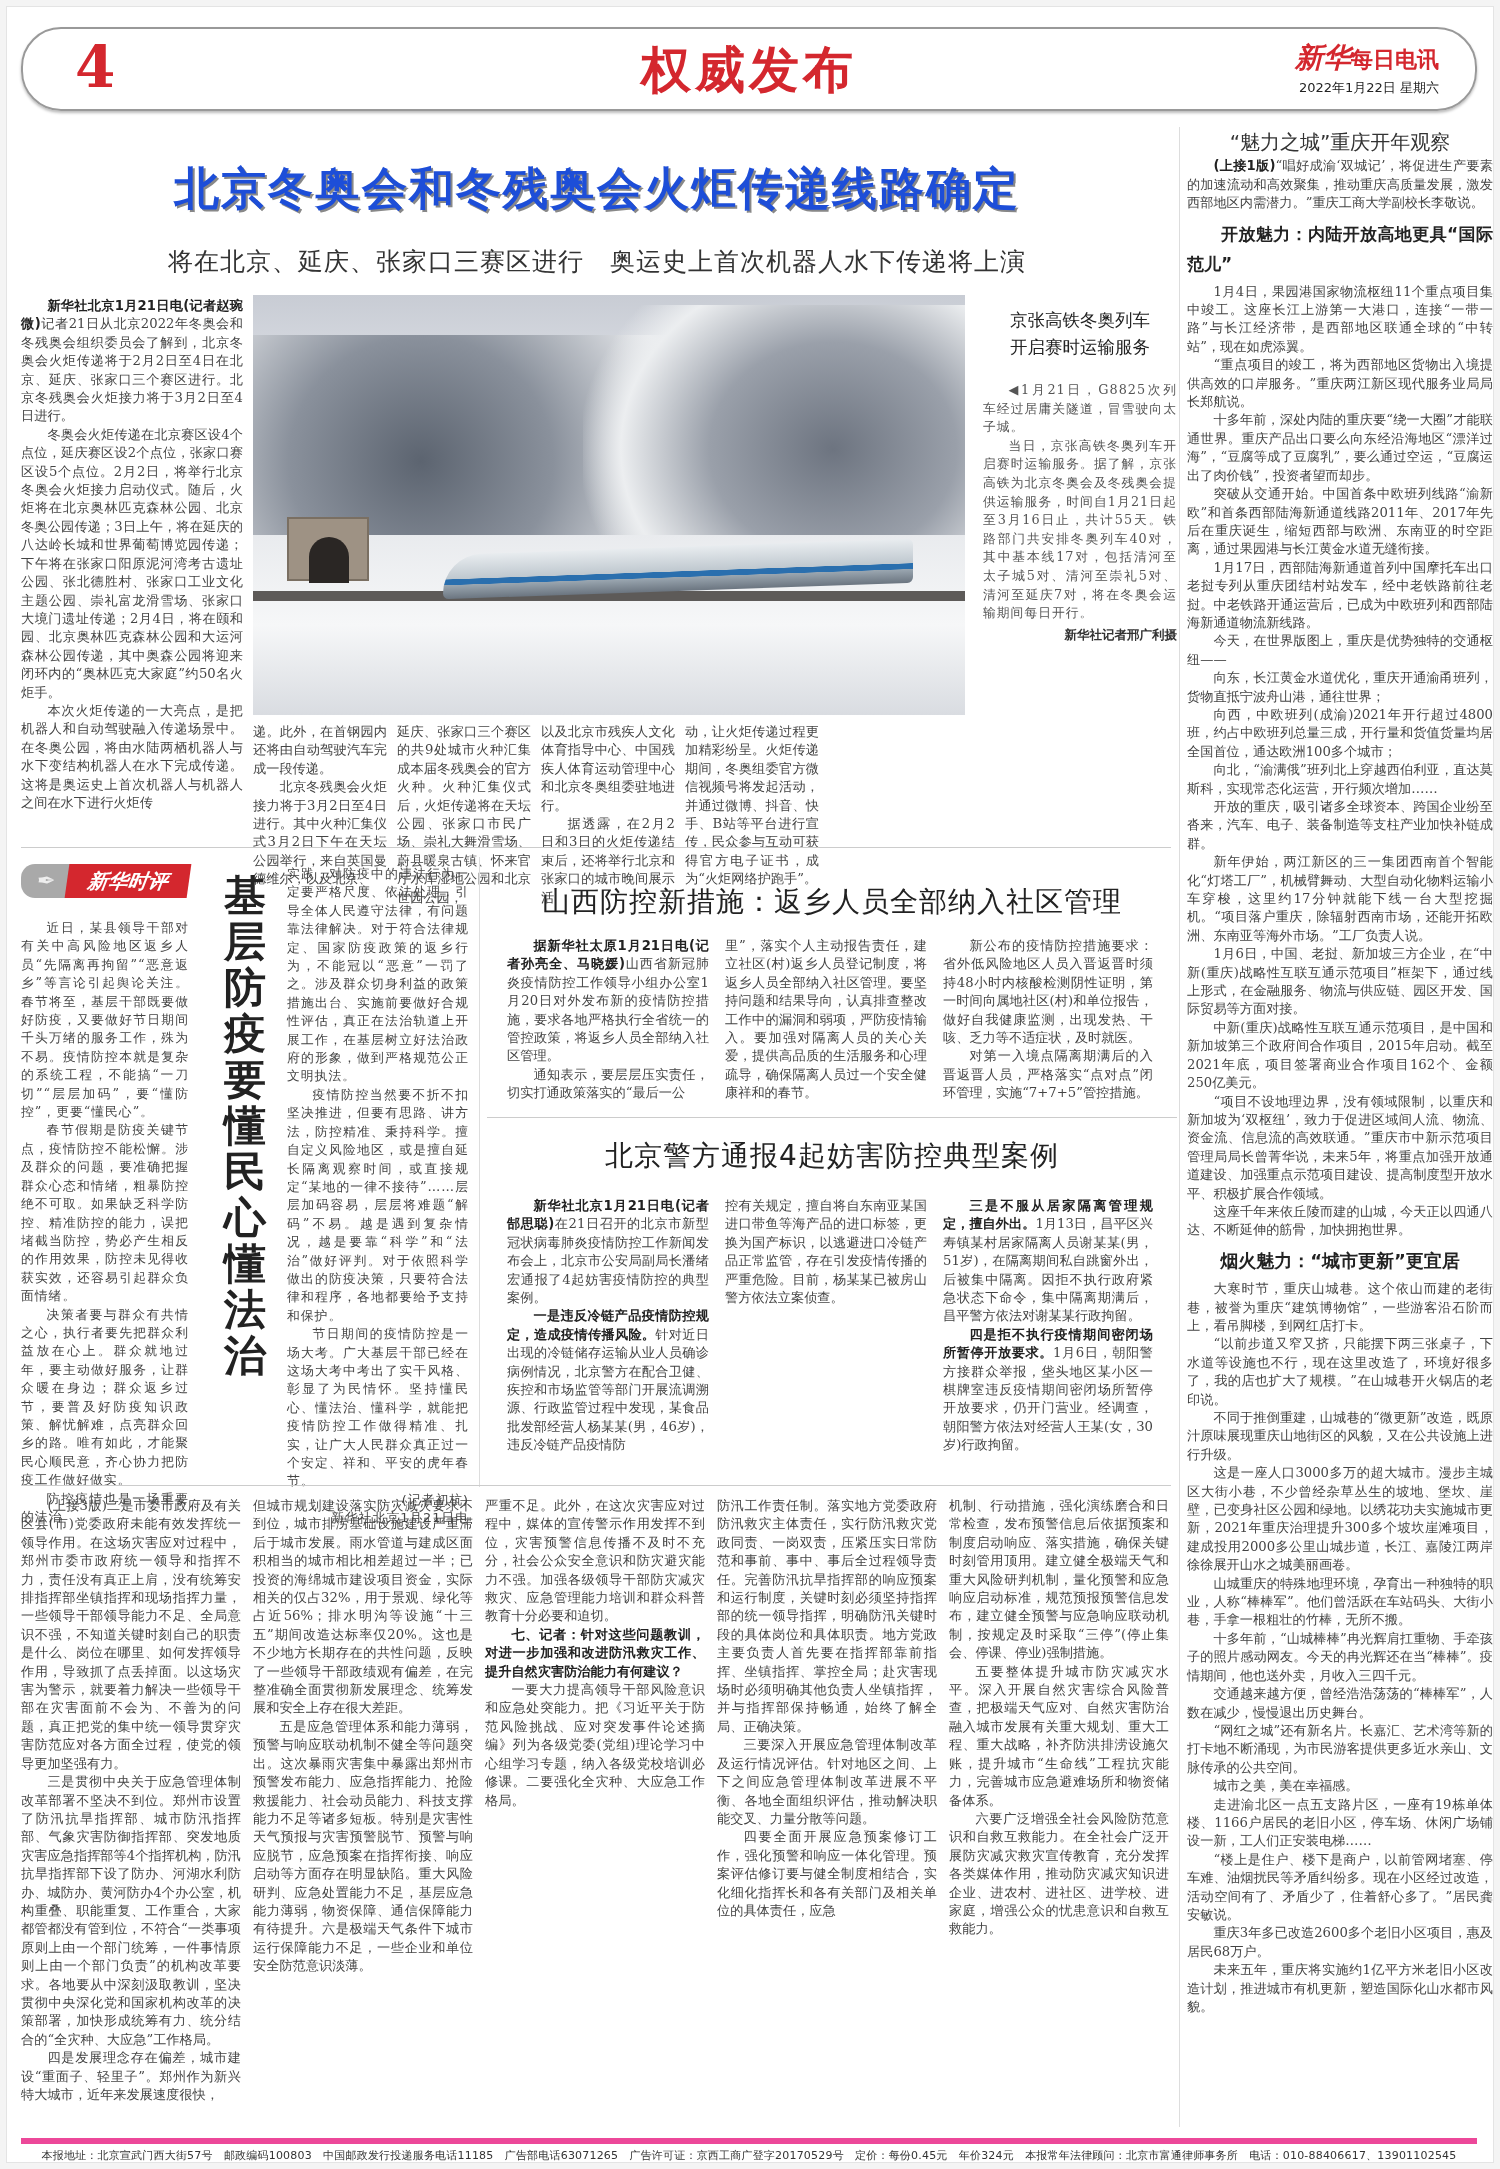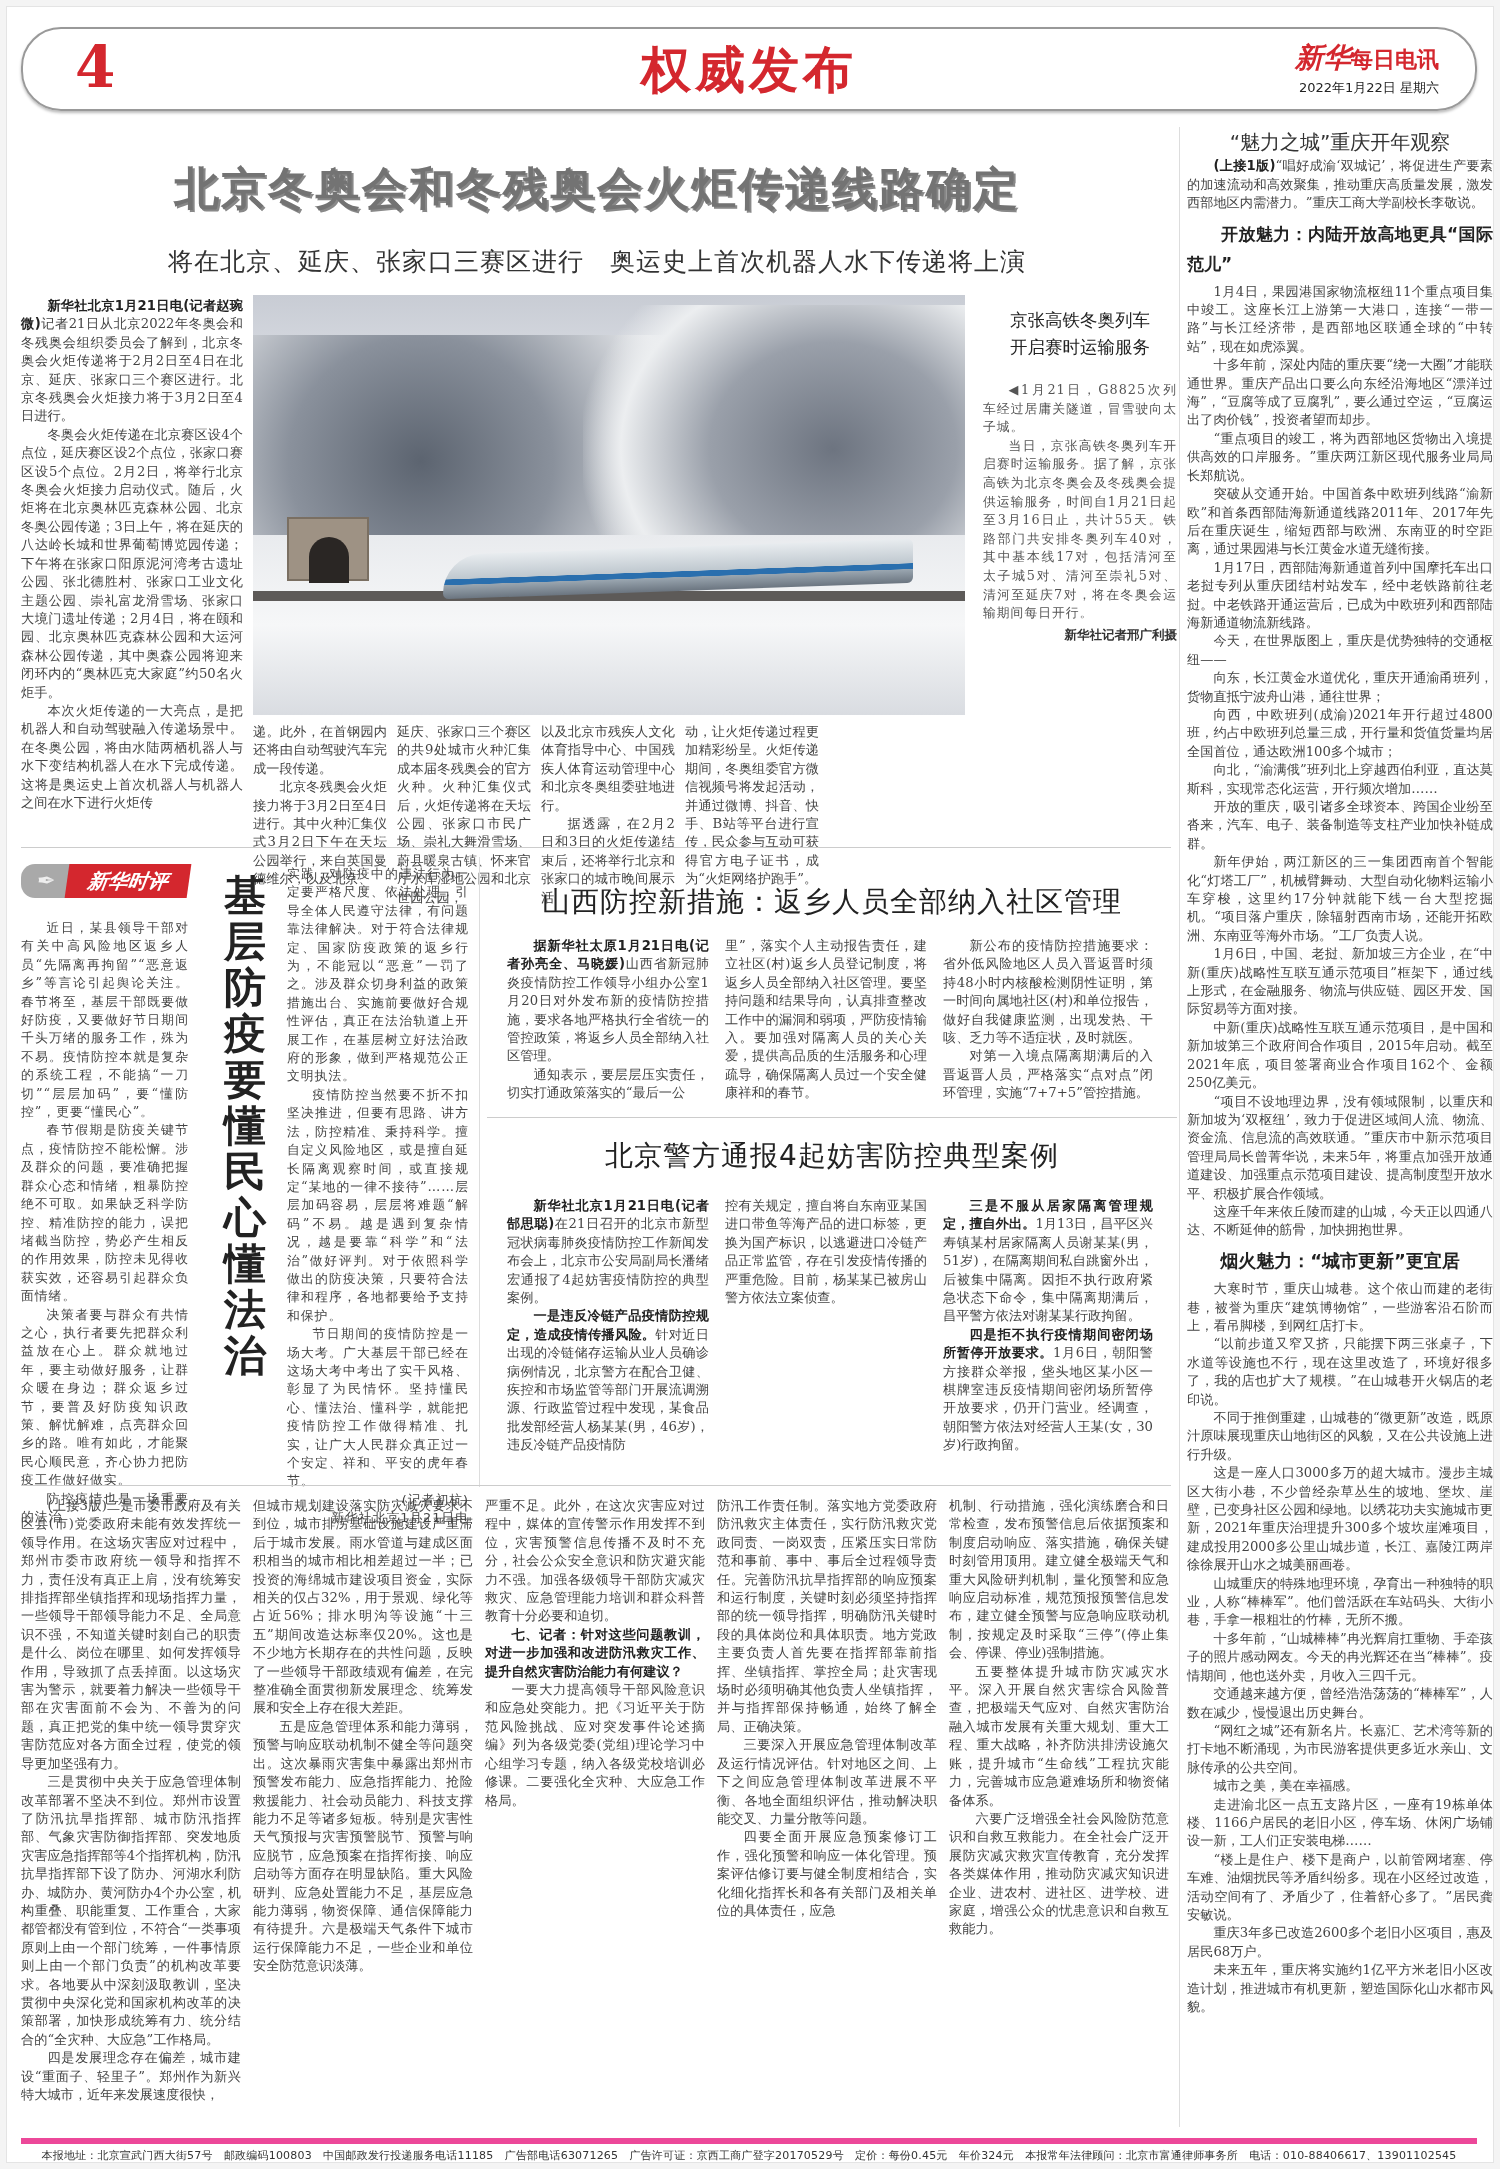--- a/index.html
+++ b/index.html
@@ -6,21 +6,21 @@
   body { width: 1500px; height: 2169px; background: #f4f4f4; font-family: "DejaVu Serif", "Liberation Serif", serif; color: #333; overflow: hidden; position: relative; }
   .page { position: absolute; left: 6px; top: 6px; width: 1488px; height: 2157px; background: #fff; border: 1px solid #e4e4e4; }
   .masthead { position: absolute; left: 14px; top: 20px; width: 1456px; height: 84px; border: 2px solid #999; border-radius: 40px; box-shadow: 0 2px 3px #bbb; }
   .page-num { position: absolute; left: 52px; top: 4px; font-family: "DejaVu Serif", serif; font-weight: bold; font-size: 58px; color: #d4272e; }
   .section-title { position: absolute; left: 0; right: 0; top: 8px; text-align: center; font-family: "DejaVu Serif", serif; font-weight: bold; font-size: 50px; color: #d4272e; letter-spacing: 4px; }
   .brand { position: absolute; right: 36px; top: 10px; text-align: right; }
   .brand-name { font-size: 28px; font-weight: bold; color: #d4272e; font-style: italic; font-family: "DejaVu Serif", serif; }
   .brand-name .small { font-style: normal; font-size: 22px; font-family: "DejaVu Sans", sans-serif; }
   .brand-date { font-family: "DejaVu Sans", sans-serif; font-size: 13px; color: #222; margin-top: 2px; }
 
-  .headline-main { position: absolute; left: 20px; top: 152px; width: 1140px; text-align: center; font-family: Liberation Serif, serif; font-weight: bold; font-size: 45px; color: #737373; letter-spacing: 2px; text-shadow: 2px 2px 0 #888; }
+  .headline-main { position: absolute; left: 20px; top: 152px; width: 1140px; text-align: center; font-family: Liberation Serif, serif; font-weight: bold; font-size: 45px; color: #1d4ed8; letter-spacing: 2px; text-shadow: 2px 2px 0 #888; }
   .subhead-main { position: absolute; left: 20px; top: 238px; width: 1140px; text-align: center; font-family: "DejaVu Sans", sans-serif; font-size: 25px; color: #333; letter-spacing: 1px; }
 
   .col { position: absolute; font-size: 13.2px; line-height: 18.4px; color: #444; text-align: justify; }
   .col p { text-indent: 2em; }
   .col p.noind { text-indent: 0; }
   .lead { font-family: "DejaVu Sans", sans-serif; font-weight: bold; color: #222; }
   .bold { font-family: "DejaVu Sans", sans-serif; font-weight: bold; color: #222; }
 
   .photo { position: absolute; left: 246px; top: 288px; width: 712px; height: 420px; overflow: hidden; background: linear-gradient(180deg,#c8ccd4 0%,#dfe2e8 25%,#7b8290 45%,#f0f1f3 60%,#e0e2e6 80%,#c7cbd2 100%); }
   .photo .mtn1 { position:absolute; left:-40px; top:40px; width:520px; height:420px; background: radial-gradient(ellipse at 40% 30%, #5c6470 0%, #8a919c 30%, #e7e9ec 60%, transparent 70%); }
@@ -192,22 +192,22 @@
     <p>六要广泛增强全社会风险防范意识和自救互救能力。在全社会广泛开展防灾减灾救灾宣传教育，充分发挥各类媒体作用，推动防灾减灾知识进企业、进农村、进社区、进学校、进家庭，增强公众的忧患意识和自救互救能力。</p>
   </div>
 
   <div class="divider-v" style="left:1172px; top:120px; height:2000px;"></div>
 
   <div class="right-rail col">
     <div class="rr-title">“魅力之城”重庆开年观察</div>
     <p><span class="bold">(上接1版)</span><span>“唱好成渝‘双城记’，将促进生产要素的加速流动和高效聚集，推动重庆高质量发展，激发西部地区内需潜力。”重庆工商大学副校长李敬说。</span></p>
     <div class="rr-sub" style="text-indent:2em;">开放魅力：内陆开放高地更具“国际范儿”</div>
     <p>1月4日，果园港国家物流枢纽11个重点项目集中竣工。这座长江上游第一大港口，连接“一带一路”与长江经济带，是西部地区联通全球的“中转站”，现在如虎添翼。</p>
+    <p>“重点项目的竣工，将为西部地区货物出入境提供高效的口岸服务。”重庆两江新区现代服务业局局长郑航说。</p>
     <p>十多年前，深处内陆的重庆要“绕一大圈”才能联通世界。重庆产品出口要么向东经沿海地区“漂洋过海”，“豆腐等成了豆腐乳”，要么通过空运，“豆腐运出了肉价钱”，投资者望而却步。</p>
-    <p>“重点项目的竣工，将为西部地区货物出入境提供高效的口岸服务。”重庆两江新区现代服务业局局长郑航说。</p>
     <p>突破从交通开始。中国首条中欧班列线路“渝新欧”和首条西部陆海新通道线路2011年、2017年先后在重庆诞生，缩短西部与欧洲、东南亚的时空距离，通过果园港与长江黄金水道无缝衔接。</p>
     <p>1月17日，西部陆海新通道首列中国摩托车出口老挝专列从重庆团结村站发车，经中老铁路前往老挝。中老铁路开通运营后，已成为中欧班列和西部陆海新通道物流新线路。</p>
     <p>今天，在世界版图上，重庆是优势独特的交通枢纽——</p>
     <p>向东，长江黄金水道优化，重庆开通渝甬班列，货物直抵宁波舟山港，通往世界；</p>
     <p>向西，中欧班列(成渝)2021年开行超过4800班，约占中欧班列总量三成，开行量和货值货量均居全国首位，通达欧洲100多个城市；</p>
     <p>向北，“渝满俄”班列北上穿越西伯利亚，直达莫斯科，实现常态化运营，开行频次增加……</p>
     <p>开放的重庆，吸引诸多全球资本、跨国企业纷至沓来，汽车、电子、装备制造等支柱产业加快补链成群。</p>
     <p>新年伊始，两江新区的三一集团西南首个智能化“灯塔工厂”，机械臂舞动、大型自动化物料运输小车穿梭，这里约17分钟就能下线一台大型挖掘机。“项目落户重庆，除辐射西南市场，还能开拓欧洲、东南亚等海外市场。”工厂负责人说。</p>
     <p>1月6日，中国、老挝、新加坡三方企业，在“中新(重庆)战略性互联互通示范项目”框架下，通过线上形式，在金融服务、物流与供应链、园区开发、国际贸易等方面对接。</p>
     <p>中新(重庆)战略性互联互通示范项目，是中国和新加坡第三个政府间合作项目，2015年启动。截至2021年底，项目签署商业合作项目162个、金额250亿美元。</p>

